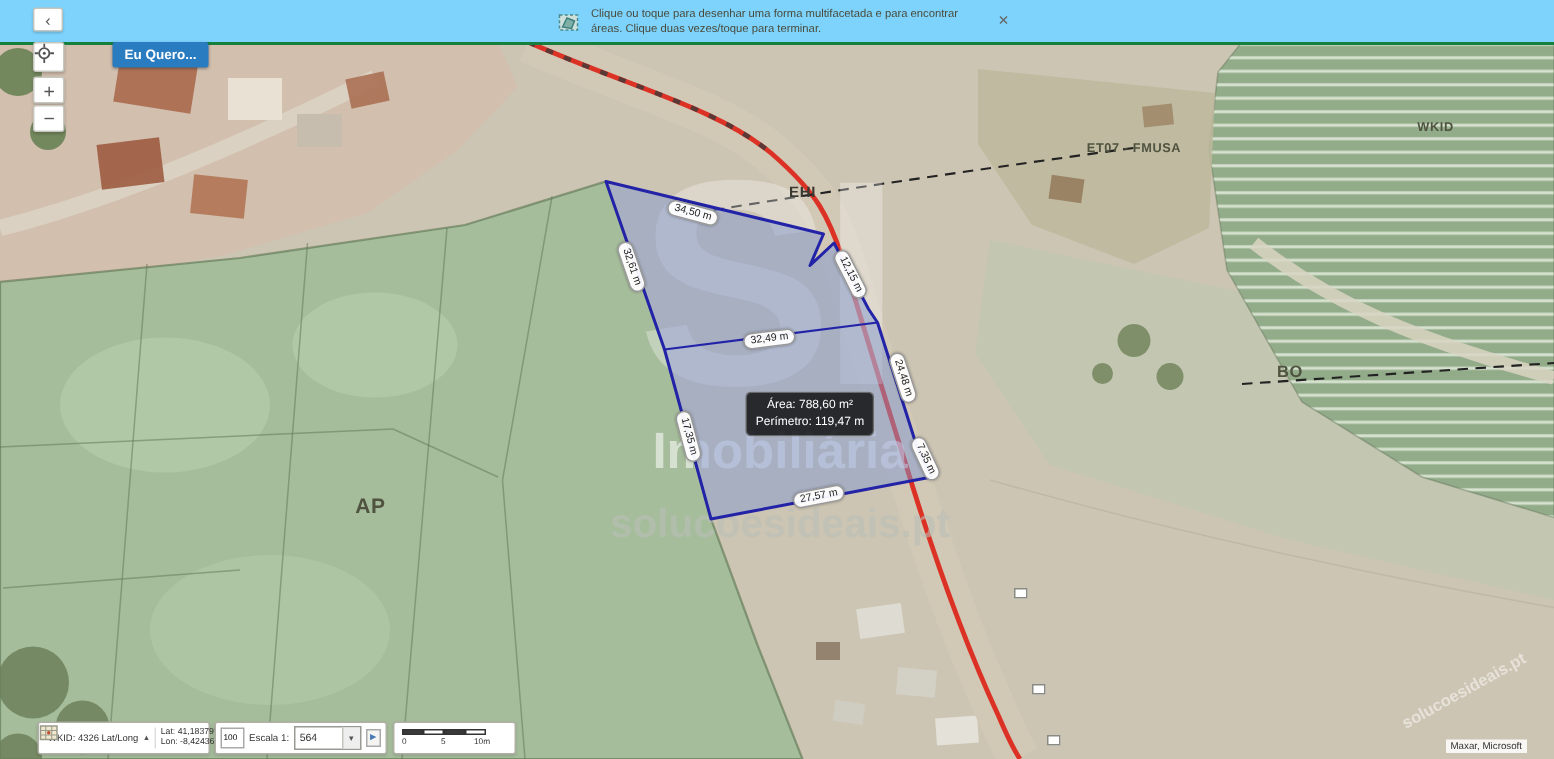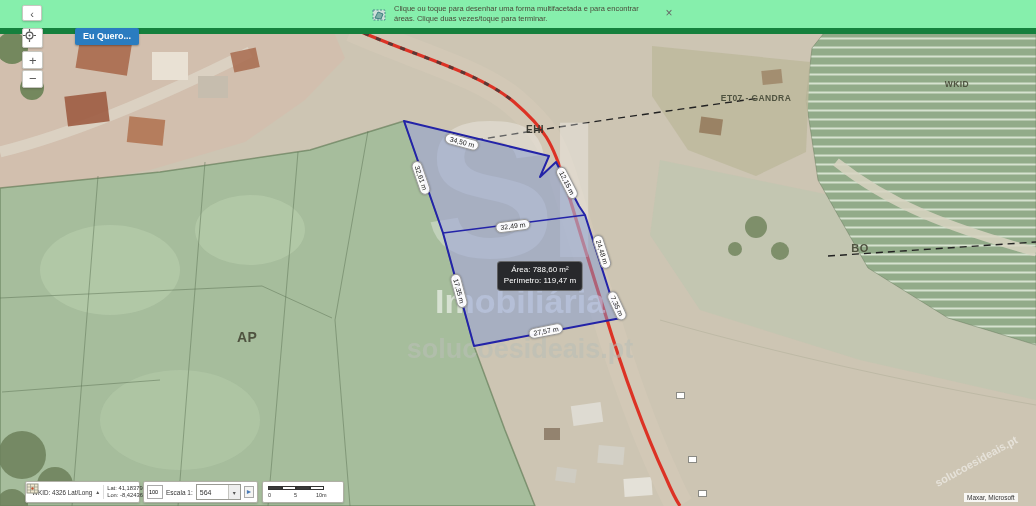--- a/index.html
+++ b/index.html
@@ -1,21 +1,21 @@
 <!DOCTYPE html>
 <html><head>
 <meta charset="utf-8">
 <style>
   html,body{margin:0;padding:0;background:#888;}
   .screen{position:relative;width:1036px;height:506px;overflow:hidden;
     font-family:"Liberation Sans",sans-serif;background:#cdc5b3;}
   svg{position:absolute;left:0;top:0;}
   
-  .banner{position:absolute;left:0;top:0;width:1036px;height:28px;background:#86efac;
-    border-bottom:6px solid #15803d;z-index:30;}
+  .banner{position:absolute;left:0;top:0;width:1036px;height:28px;background:#7dd3fc;
+    border-bottom:2px solid #15803d;z-index:30;}
   .banner-text{position:absolute;left:394px;top:4px;width:262px;font-size:7.5px;
     line-height:1.35;color:#4a4a3a;}
   .banner-icon{position:absolute;left:372px;top:7px;}
   .banner-close{position:absolute;left:662px;top:6px;width:14px;height:14px;border:none;
     background:transparent;color:#666;font-size:12px;line-height:14px;text-align:center;
     cursor:pointer;padding:0;}
   
   .ctl{position:absolute;background:#fff;border:1px solid #c7c7c0;border-radius:2px;
     color:#555;text-align:center;cursor:pointer;z-index:40;box-shadow:0 1px 2px rgba(0,0,0,.2);}
   .collapse-btn{left:22px;top:5px;width:20px;height:16px;font-size:11px;line-height:15px;}
@@ -147,21 +147,21 @@
     <path d="M452,144 C560,126 660,112 760,98" stroke="#222" stroke-width="1.4" fill="none" stroke-dasharray="7 5"></path>
     <path d="M828,256 L1036,242" stroke="#222" stroke-width="1.4" fill="none" stroke-dasharray="7 5"></path>
   </svg>
 
   <div class="wm-big">SI</div>
   <div class="wm-brand">Imobiliária</div>
   <div class="wm-site">solucoesideais.pt</div>
   <div class="wm-corner">solucoesideais.pt</div>
 
   <div class="zlabel" style="left:535px;top:129px;font-size:10px;color:#3a3a32">EHI</div>
-  <div class="zlabel" style="left:756px;top:98px;font-size:8.5px">ET07 - GANDRA</div>
+  <div class="zlabel" style="left:756px;top:98px;font-size:8.5px">ET07 - FMUSA</div>
   <div class="zlabel" style="left:957px;top:84px;font-size:8.5px">WKID</div>
   <div class="zlabel" style="left:247px;top:337px;font-size:14px">AP</div>
   <div class="zlabel" style="left:860px;top:248px;font-size:11px">BO</div>
 
   <svg width="1036" height="506" style="z-index:7;pointer-events:none">
     <path d="M404,121 L549,156 L540,177 L556,162 L579,206 L585,215 L611,297 L621,318 L474,346 L443,233 Z" fill="rgba(125,150,210,.48)" stroke="#2323a8" stroke-width="2" stroke-linejoin="round" style="pointer-events:auto"></path>
     <path d="M443,233 L585,215" stroke="#2323a8" stroke-width="1.5"></path>
   </svg>
 
   <div class="mlabel" style="left:462px;top:142px;--r:15deg">34,50 m</div>

